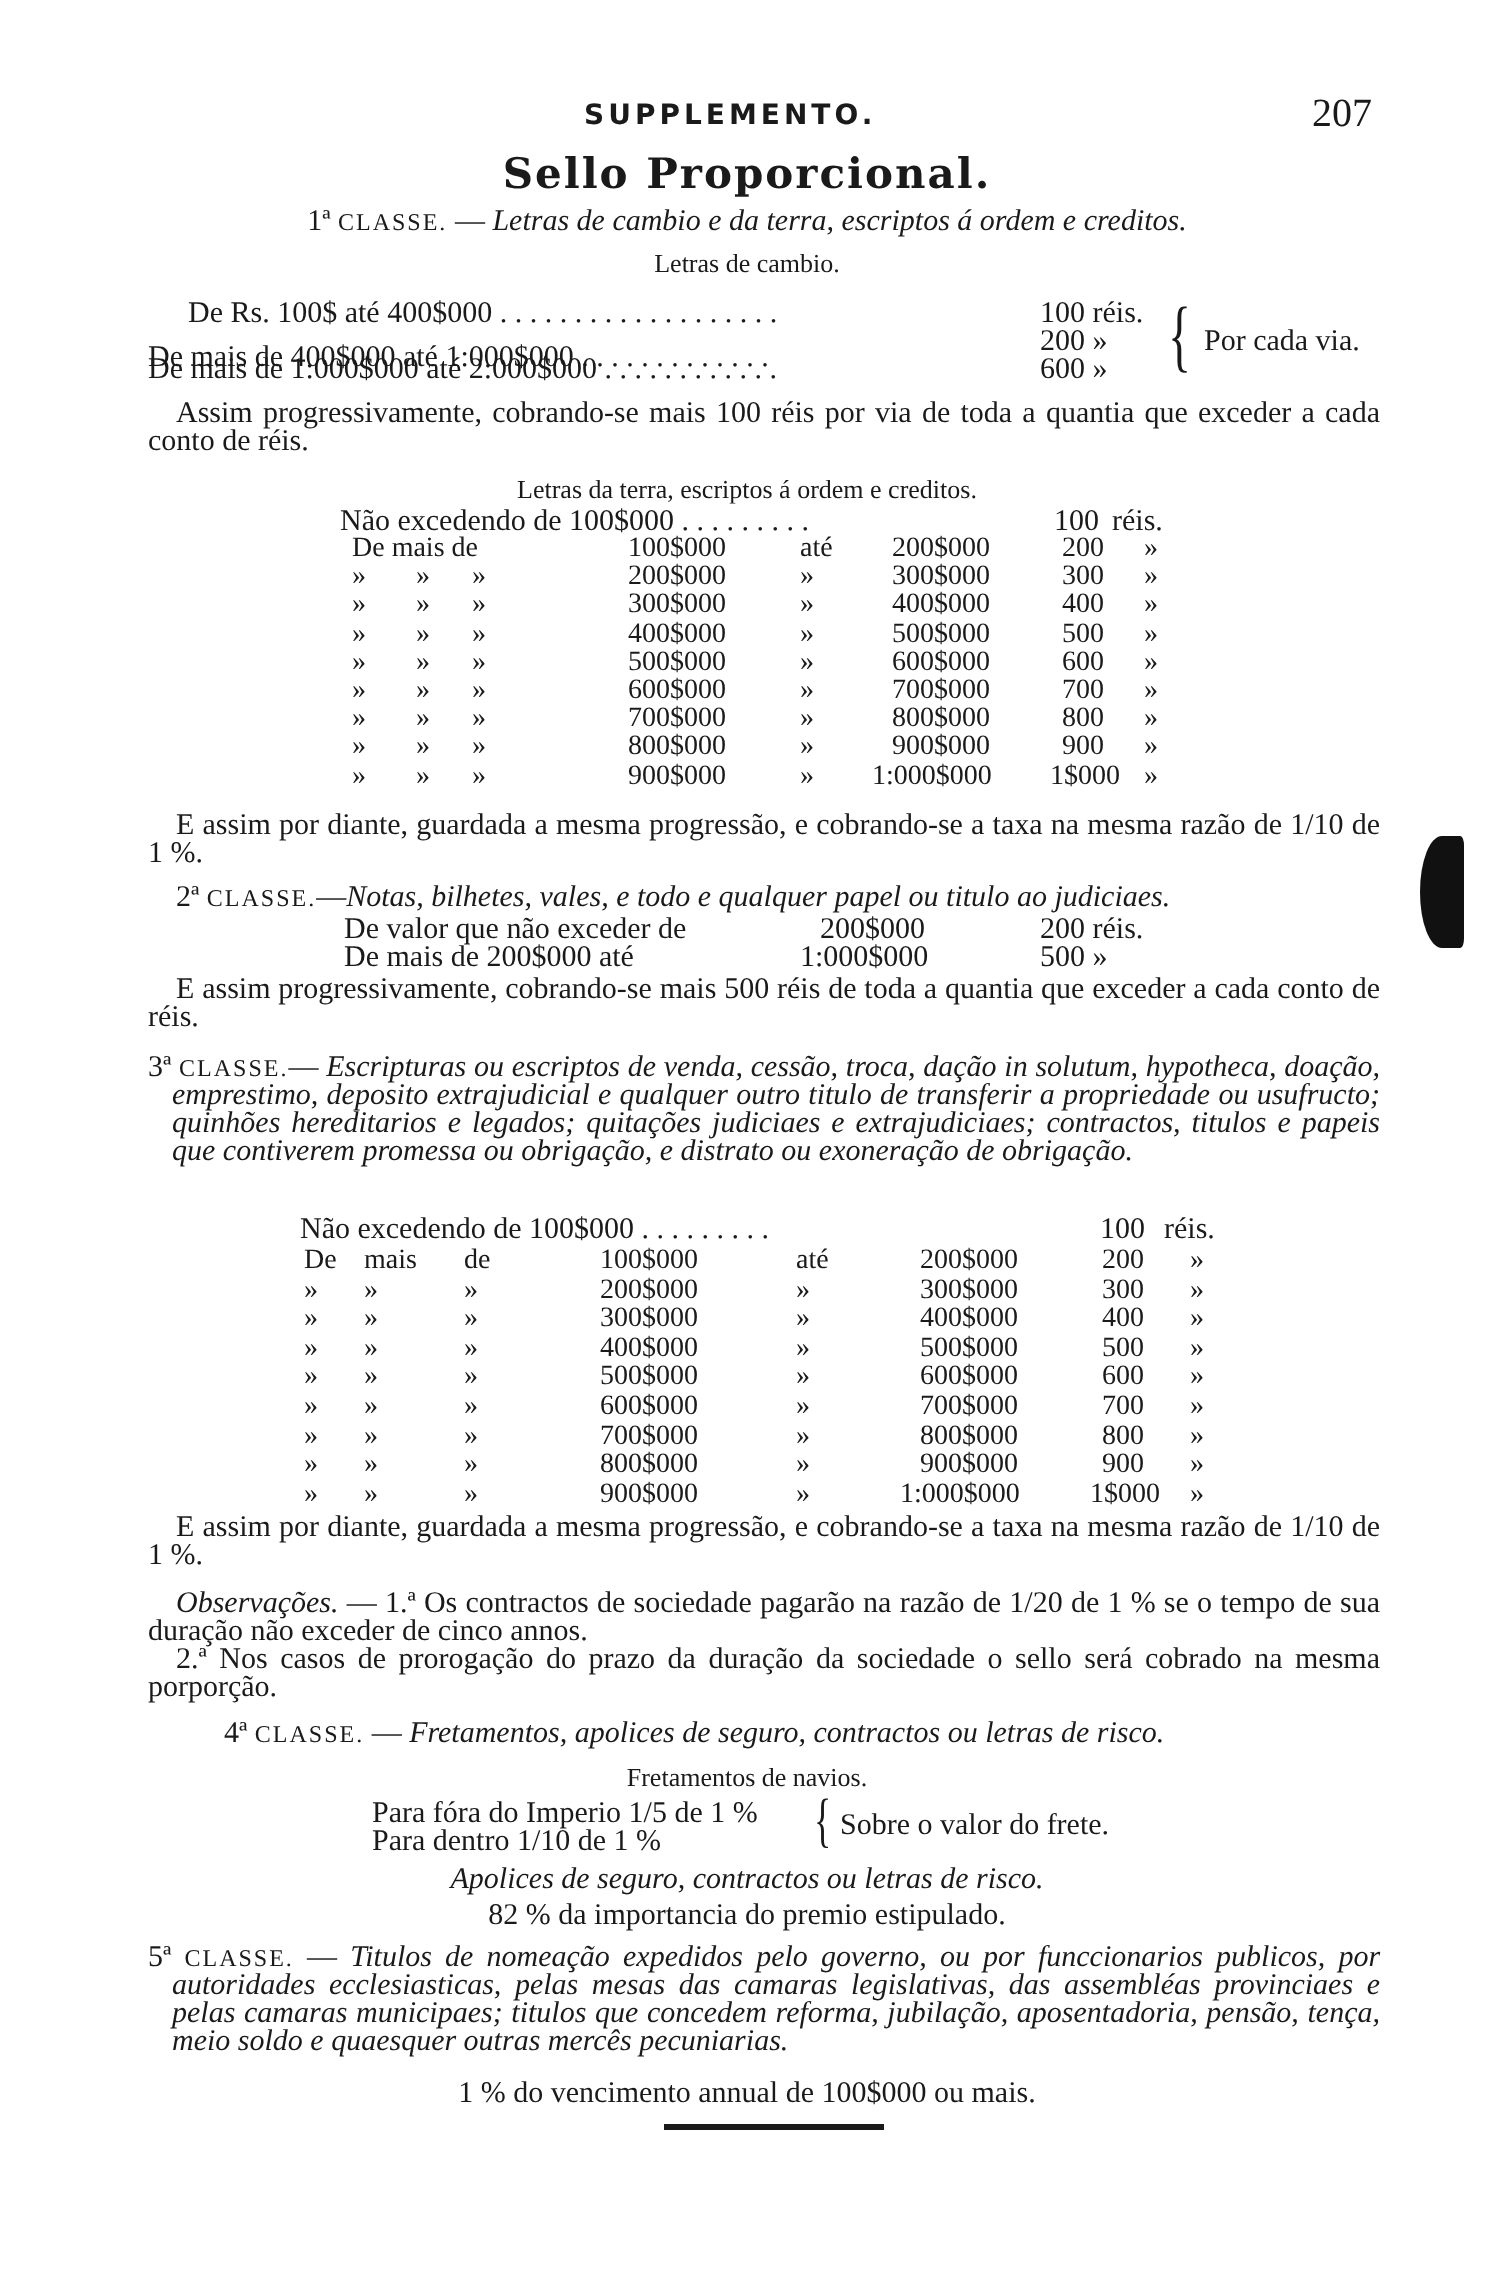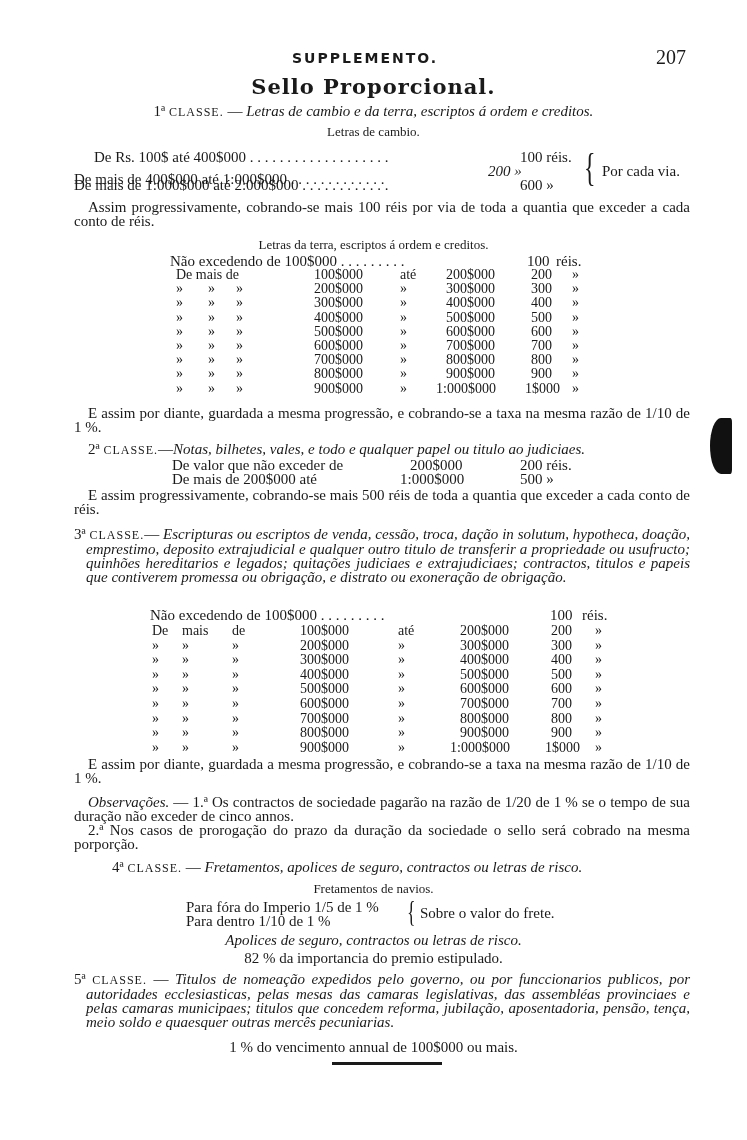--- a/index.html
+++ b/index.html
@@ -33,21 +33,21 @@
   <span>1ª</span>
   <span class="sc">CLASSE.</span>
   <span>—</span>
   <span class="it">Letras de cambio e da terra, escriptos á ordem e creditos.</span>
 </div>
 <div class="abs center sub" style="top:124px;">Letras de cambio.</div>
 
 <div class="abs line" style="top:150px;left:74px;margin-left:20px;">De Rs. 100$ até 400$000 . . . . . . . . . . . . . . . . . . .</div>
 <div class="abs line" style="top:150px;left:520px;">100 réis.</div>
 <div class="abs line" style="top:172px;left:74px;">De mais de      400$000 até 1:000$000 . . . . . . . . . . . . .</div>
-<div class="abs line" style="top:164px;left:488px;font-style:italic;">200   »</div>
+<div class="abs line" style="top:164px;left:520px;">200   »</div>
 <div class="abs line" style="top:178px;left:74px;">De mais de   1:000$000 até 2:000$000 . . . . . . . . . . . .</div>
 <div class="abs line" style="top:178px;left:520px;">600   »</div>
 <div class="abs brace" style="top:148px;left:584px;">{</div>
 <div class="abs line" style="top:164px;left:602px;">Por cada via.</div>
 
 <div class="abs para" style="top:200px;text-indent:14px;left:74px;">Assim progressivamente, cobrando-se mais 100 réis por via de toda a quantia que exceder a cada conto de réis.</div>
 <div class="abs center sub" style="top:237px;">Letras da terra, escriptos á ordem e creditos.</div>
 
 <div class="abs line" style="top:254px;left:170px;">Não excedendo de 100$000 . . . . . . . . .</div>
 <div class="abs line" style="top:254px;left:527px;">100</div>

